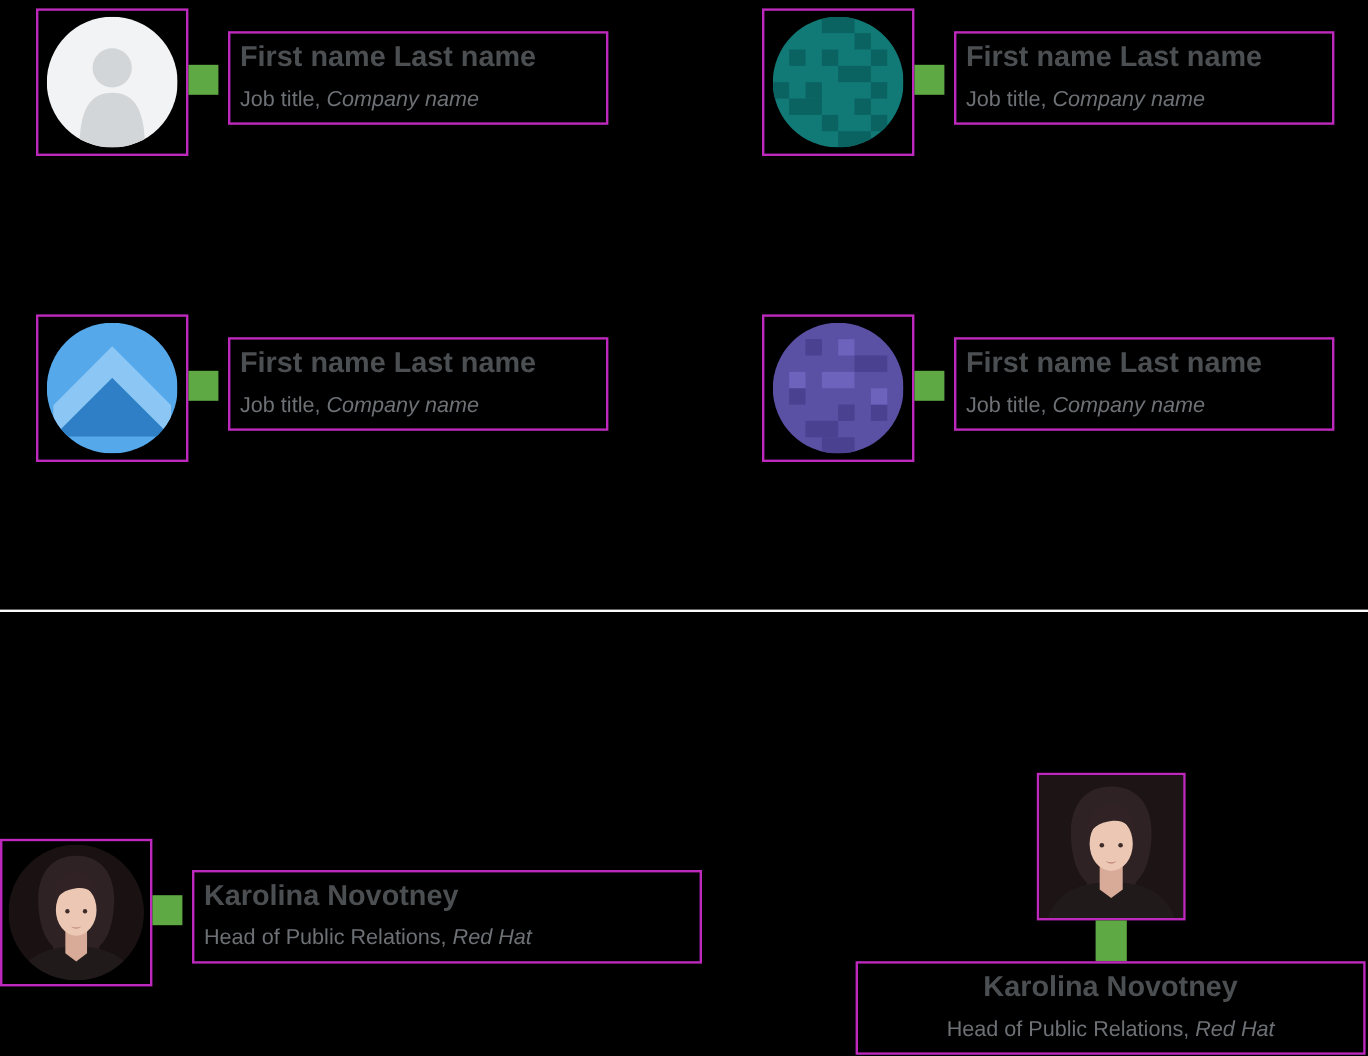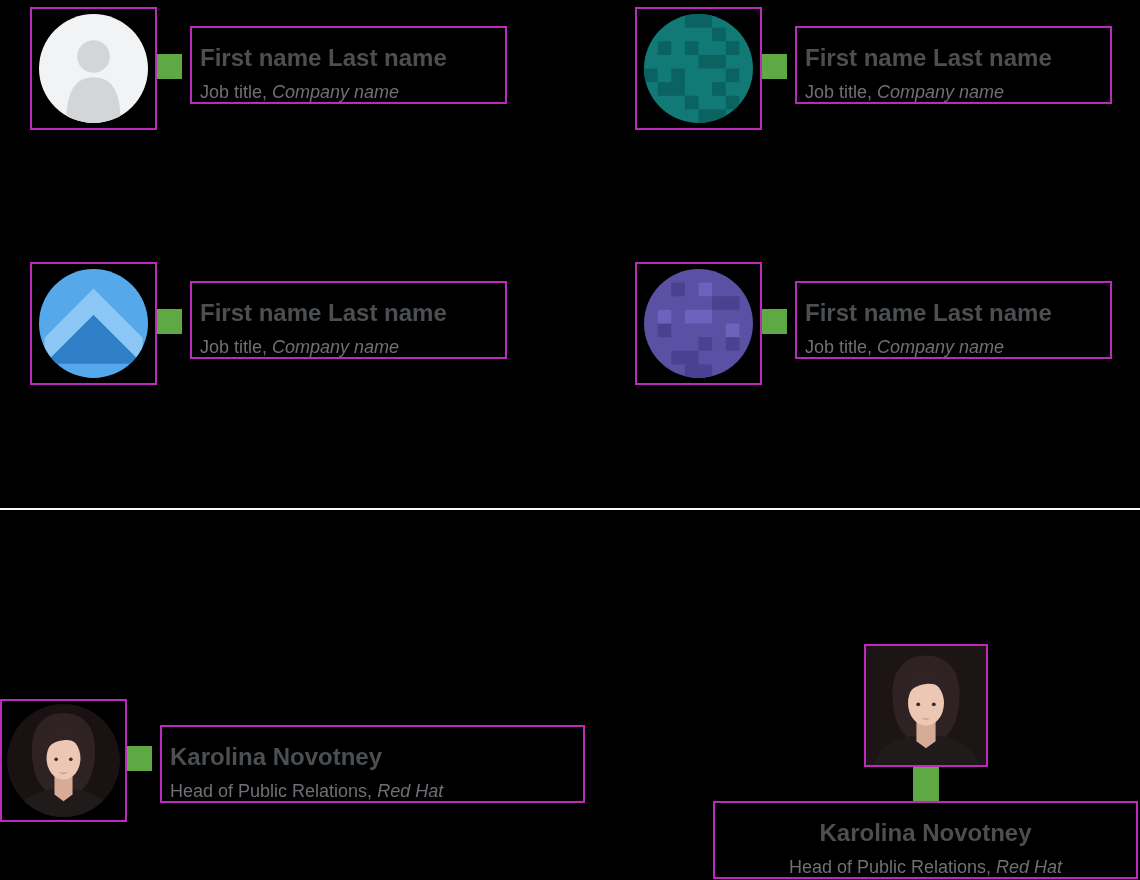--- a/index.html
+++ b/index.html
@@ -10,21 +10,21 @@
   }
   .group{position:absolute}
   .avatar-box{
     position:absolute;box-sizing:border-box;
     border:2px solid var(--annotation-outline,#bc29bc);
     display:flex;align-items:center;justify-content:center;
   }
   .text-box{
     position:absolute;box-sizing:border-box;
     border:2px solid var(--annotation-outline,#bc29bc);
-    padding:12px 8px;overflow:hidden;
+    padding:2px 8px;overflow:hidden;
   }
   .spacer{position:absolute;background:var(--spacer-green,#5fa944)}
   .name{font-size:24px;font-weight:700;color:var(--name-text,#4c4f52);line-height:35px;white-space:nowrap}
   .meta{font-size:18px;color:var(--meta-text,#6d7175);line-height:35px;white-space:nowrap}
   .it{font-style:italic}
   .center{text-align:center}
   .divider{position:absolute;left:0;width:1140px;height:2px;background:var(--divider,#fafafa)}
   svg{display:block}
 </style>
 </head>

